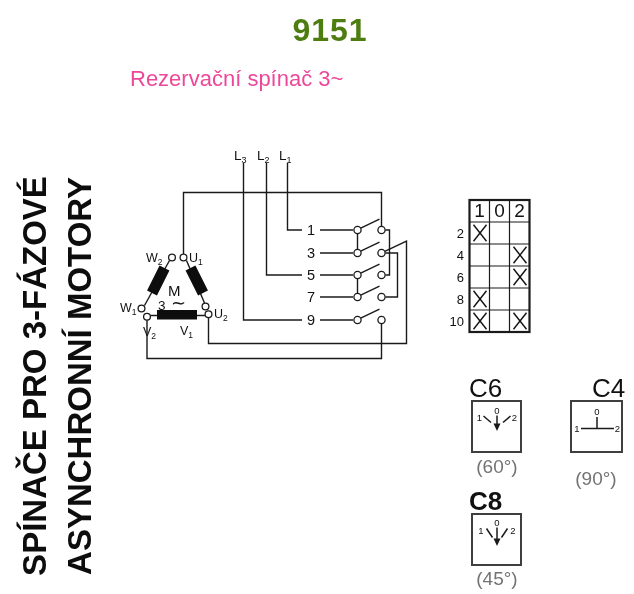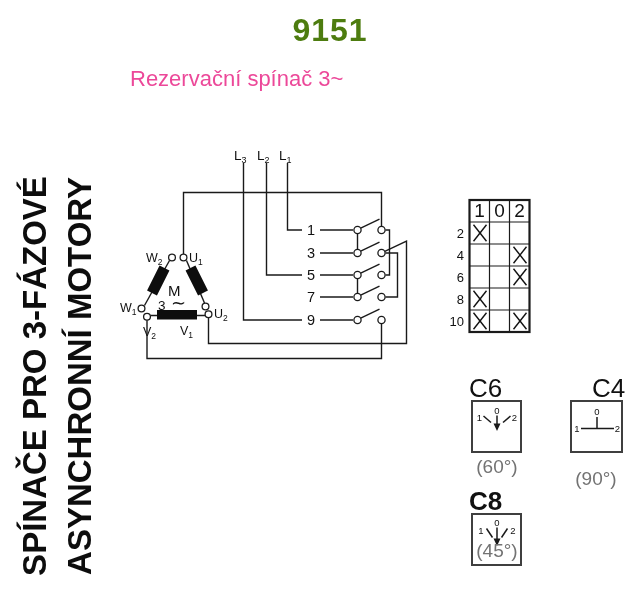--- a/index.html
+++ b/index.html
@@ -212,15 +212,15 @@
     <svg class="pos-glyph" width="47" height="49" viewBox="0 0 47 49">
       <text class="ptxt" x="24" y="11" text-anchor="middle">0</text>
       <line class="tick" x1="24" y1="12.5" x2="24" y2="24"></line>
       <polygon class="arrow" points="20.5,23.5 27.5,23.5 24,31"></polygon>
       <line class="tick" x1="13.5" y1="13.5" x2="19.5" y2="22.5"></line>
       <line class="tick" x1="34.5" y1="13.5" x2="28.5" y2="22.5"></line>
       <text class="ptxt" x="8" y="18.5" text-anchor="middle">1</text>
       <text class="ptxt" x="40" y="18.5" text-anchor="middle">2</text>
     </svg>
   </div>
-  <div class="variant-angle" style="left:467px;top:540px;width:60px;">(45°)</div>
+  <div class="variant-angle" style="left:467px;top:568px;width:60px;">(45°)</div>
 
 </div>
 
 </body></html>

